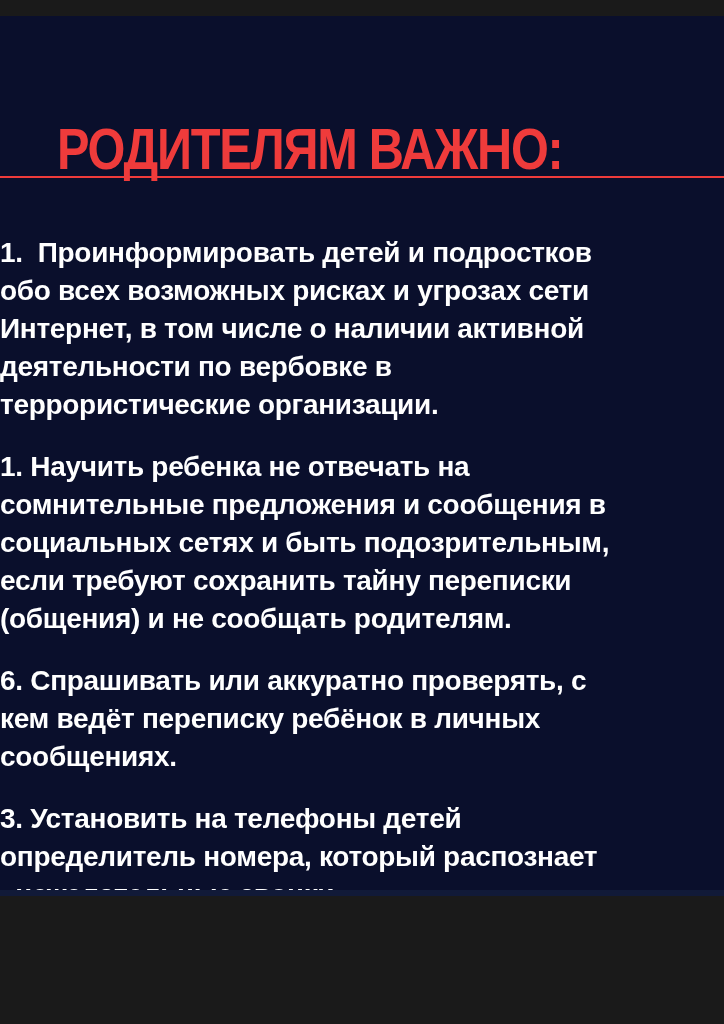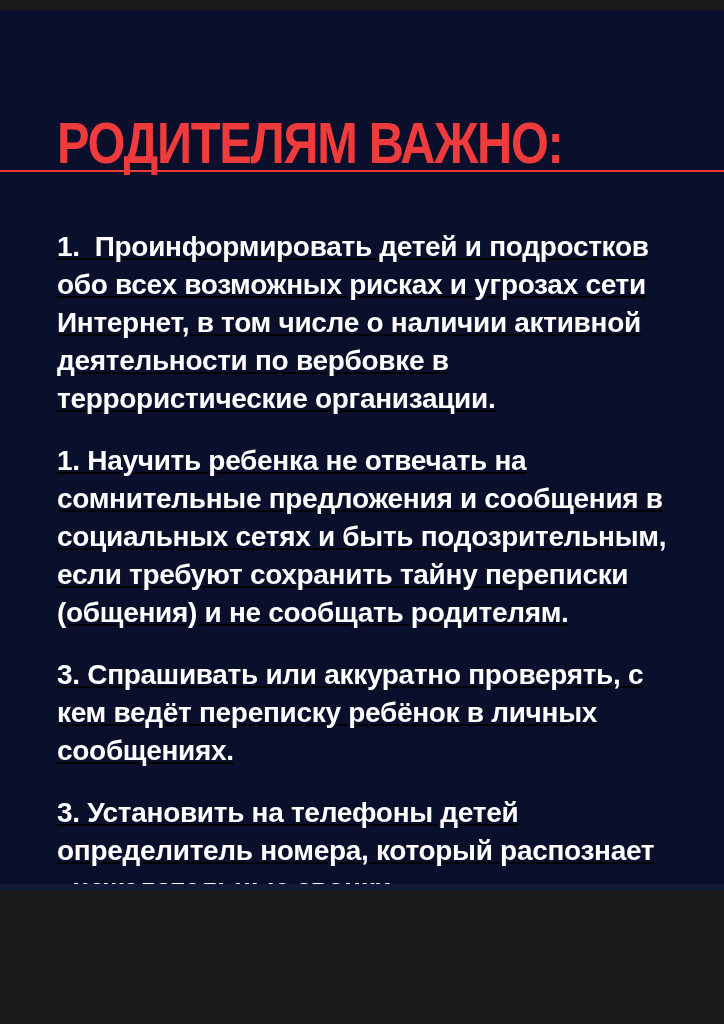--- a/index.html
+++ b/index.html
@@ -1,25 +1,24 @@
 <!DOCTYPE html>
 <html lang="ru" style="--background: #0a0f2c; --accent-red: #ef3b3b; --text-white: #ffffff; --footer-strip: #111a38;"><head>
 <meta charset="utf-8">
 <style>
   * { margin: 0; padding: 0; box-sizing: border-box; }
   html, body { background: #1a1a1a; }
   .page {
     position: relative;
     width: 724px;
     height: 880px;
-    margin: 10px auto;
+    margin: 16px auto;
     background: var(--background, #0a0f2c);
     overflow: hidden;
     font-family: "Liberation Sans", sans-serif;
-    text-decoration: underline;
   }
   .header {
     padding-top: 104px;
     padding-left: 57px;
   }
   .page-title {
     display: inline-block;
     color: var(--accent-red, #ef3b3b);
     font-size: 58px;
     line-height: 58px;
@@ -32,21 +31,20 @@
   .divider-line {
     position: absolute;
     left: 0;
     top: 160px;
     width: 100%;
     height: 2px;
     background: var(--accent-red, #ef3b3b);
   }
   .guidelines {
     margin-top: 56px;
-    padding-left: 57px;
     padding-right: 44px;
   }
   .guideline-item {
     color: var(--text-white, #ffffff);
     font-size: 28px;
     line-height: 38px;
     font-weight: bold;
     letter-spacing: -0.3px;
     white-space: pre-line;
     margin-bottom: 24px;
@@ -74,21 +72,21 @@
     <p class="guideline-item">1.&nbsp; Проинформировать детей и подростков
 обо всех возможных рисках и угрозах сети
 Интернет, в том числе о наличии активной
 деятельности по вербовке в
 террористические организации.</p>
     <p class="guideline-item">1. Научить ребенка не отвечать на
 сомнительные предложения и сообщения в
 социальных сетях и быть подозрительным,
 если требуют сохранить тайну переписки
 (общения) и не сообщать родителям.</p>
-    <p class="guideline-item">3. Спрашивать или аккуратно проверять, с
+    <p class="guideline-item">6. Спрашивать или аккуратно проверять, с
 кем ведёт переписку ребёнок в личных
 сообщениях.</p>
     <p class="guideline-item">3. Установить на телефоны детей
 определитель номера, который распознает
 «нежелательные звонки».</p>
   </div>
 
   <div class="footer-strip"></div>
 </div>
 

